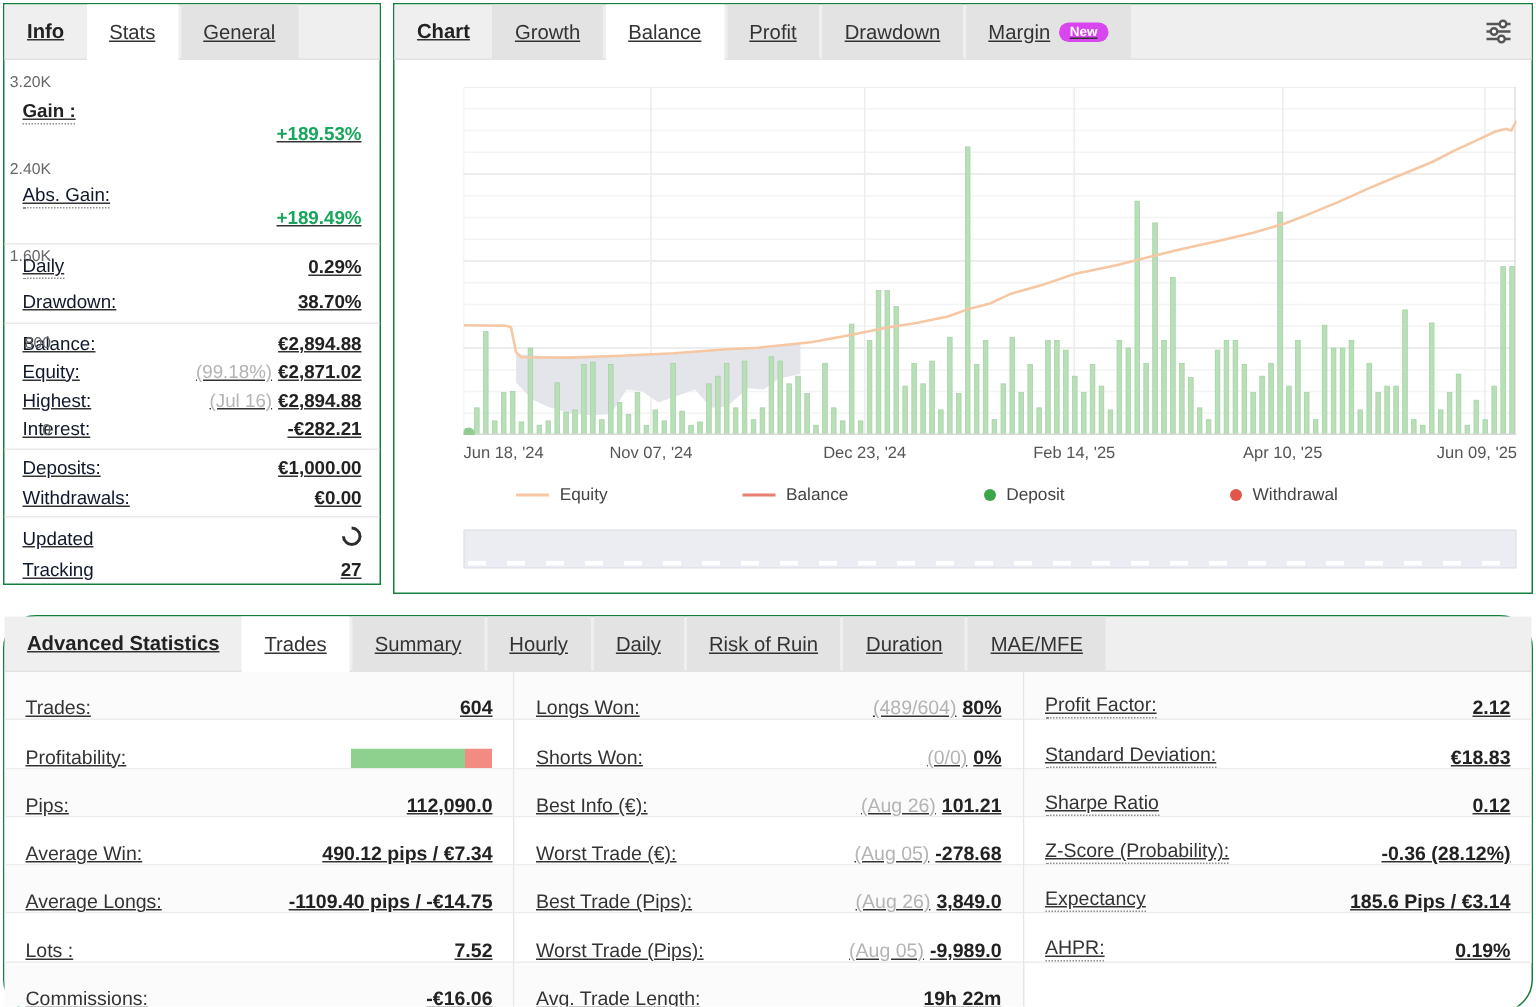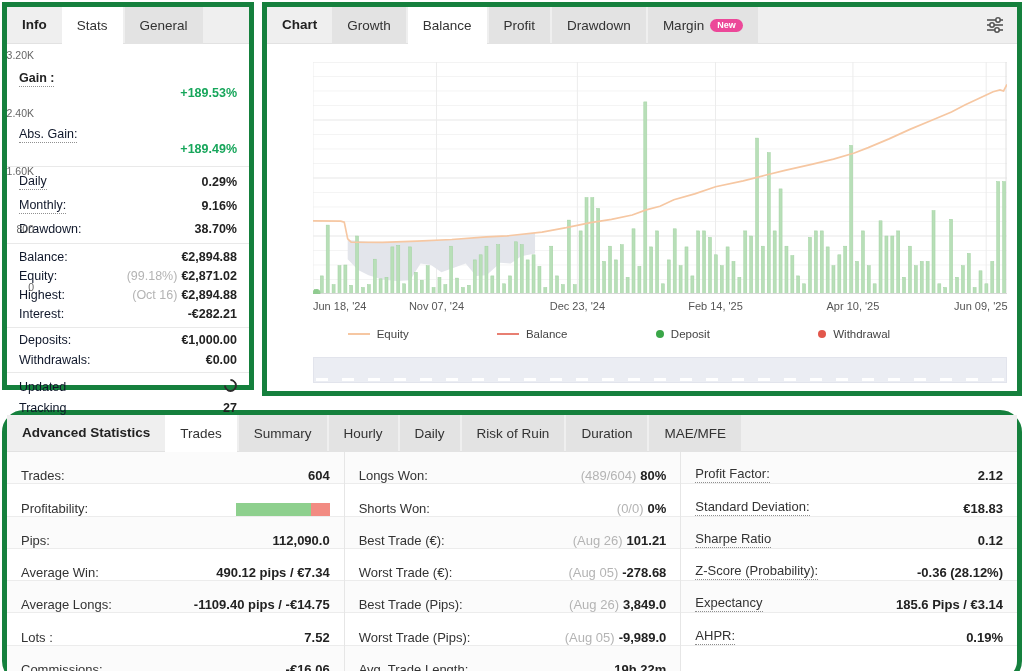--- a/index.html
+++ b/index.html
@@ -4,33 +4,33 @@
 <style>
   * { box-sizing: border-box; }
   html,body { margin:0; padding:0; }
   body {
     width:1024px; height:671px; overflow:hidden;
     background:#fff; font-family:"Liberation Sans", sans-serif;
     color:#333; -webkit-font-smoothing:antialiased;
   }
   .page { padding:2px; }
   .top { display:flex; gap:8px; align-items:flex-start; }
-  .panel { border:5px solid #15803d; background:#fff; }
+  .panel { border:1px solid #15803d; background:#fff;text-decoration:underline; }
   .left-panel { width:252px; height:388px; flex:0 0 auto; }
   .chart-panel { flex:1 1 auto; height:394px; }
   .bottom-panel { margin-top:14px;border-radius:22px; }
 
   
   .tabstrip { display:flex; align-items:stretch; background:#efefef; border-bottom:1px solid #e2e2e2; height:37px; }
   .tabs { display:flex; align-items:stretch; flex:1 1 auto; }
   .tab-title { font-weight:bold; font-size:13.5px; color:#222; padding:0 15px; line-height:36px; white-space:nowrap; }
   .tab { background:#e3e3e3; font-size:13.5px; color:#333; padding:0 15px; line-height:36px;
          margin-right:2px; white-space:nowrap; cursor:pointer; height:37px; display:flex; align-items:center; gap:6px;text-align:center; }
   .tab.active { background:#fff; margin-bottom:-1px; height:38px; }
-  .badge { background:#ec4899; color:#fff; font-size:9px; font-weight:bold; border-radius:9px; padding:2px 7px; line-height:1; }
+  .badge { background:#d946ef; color:#fff; font-size:9px; font-weight:bold; border-radius:9px; padding:2px 7px; line-height:1; }
   .filter-btn { width:44px; display:flex; align-items:center; justify-content:center; cursor:pointer; }
 
   
   .stat-groups { padding:4px 0 0 0; }
   .sgroup { padding:3px 12px; }
   .sgroup + .sgroup { border-top:1px solid #e9e9e9; }
   .srow { display:flex; justify-content:space-between; align-items:center; font-size:12.5px; }
   .g1 .srow { padding:7px 0; }
   .g2 .srow { padding:4px 0; }
   .g3 .srow, .g4 .srow { padding:2.6px 0; }
@@ -99,40 +99,36 @@
               <span class="lbl dotted">Abs. Gain:</span>
               <span class="val green">+189.49%</span>
             </div>
           </div>
           <div class="sgroup g2">
             <div class="srow">
               <span class="lbl dotted">Daily</span>
               <span class="val">0.29%</span>
             </div>
             <div class="srow">
-              <span class="lbl dotted">Monthly:</span>
-              <span class="val">9.16%</span>
-            </div>
-            <div class="srow">
               <span class="lbl">Drawdown:</span>
               <span class="val">38.70%</span>
             </div>
           </div>
           <div class="sgroup g3">
             <div class="srow">
               <span class="lbl">Balance:</span>
               <span class="val">€2,894.88</span>
             </div>
             <div class="srow">
               <span class="lbl">Equity:</span>
               <span class="val"><i class="pre" style="font-style: normal;">(99.18%)</i>€2,871.02</span>
             </div>
             <div class="srow">
               <span class="lbl">Highest:</span>
-              <span class="val"><i class="pre" style="font-style: normal;">(Oct 16)</i>€2,894.88</span>
+              <span class="val"><i class="pre" style="font-style: normal;">(Jul 16)</i>€2,894.88</span>
             </div>
             <div class="srow">
               <span class="lbl">Interest:</span>
               <span class="val">-€282.21</span>
             </div>
           </div>
           <div class="sgroup g4">
             <div class="srow">
               <span class="lbl">Deposits:</span>
               <span class="val">€1,000.00</span>
@@ -417,21 +413,21 @@
         <div class="tcol">
           <div class="trow">
             <span class="lbl">Longs Won:</span>
             <span class="val"><i class="pre" style="font-style: normal;">(489/604)</i>80%</span>
           </div>
           <div class="trow">
             <span class="lbl">Shorts Won:</span>
             <span class="val"><i class="pre" style="font-style: normal;">(0/0)</i>0%</span>
           </div>
           <div class="trow">
-            <span class="lbl">Best Trade (€):</span>
+            <span class="lbl">Best Info (€):</span>
             <span class="val"><i class="pre" style="font-style: normal;">(Aug 26)</i>101.21</span>
           </div>
           <div class="trow">
             <span class="lbl">Worst Trade (€):</span>
             <span class="val"><i class="pre" style="font-style: normal;">(Aug 05)</i>-278.68</span>
           </div>
           <div class="trow">
             <span class="lbl">Best Trade (Pips):</span>
             <span class="val"><i class="pre" style="font-style: normal;">(Aug 26)</i>3,849.0</span>
           </div>

